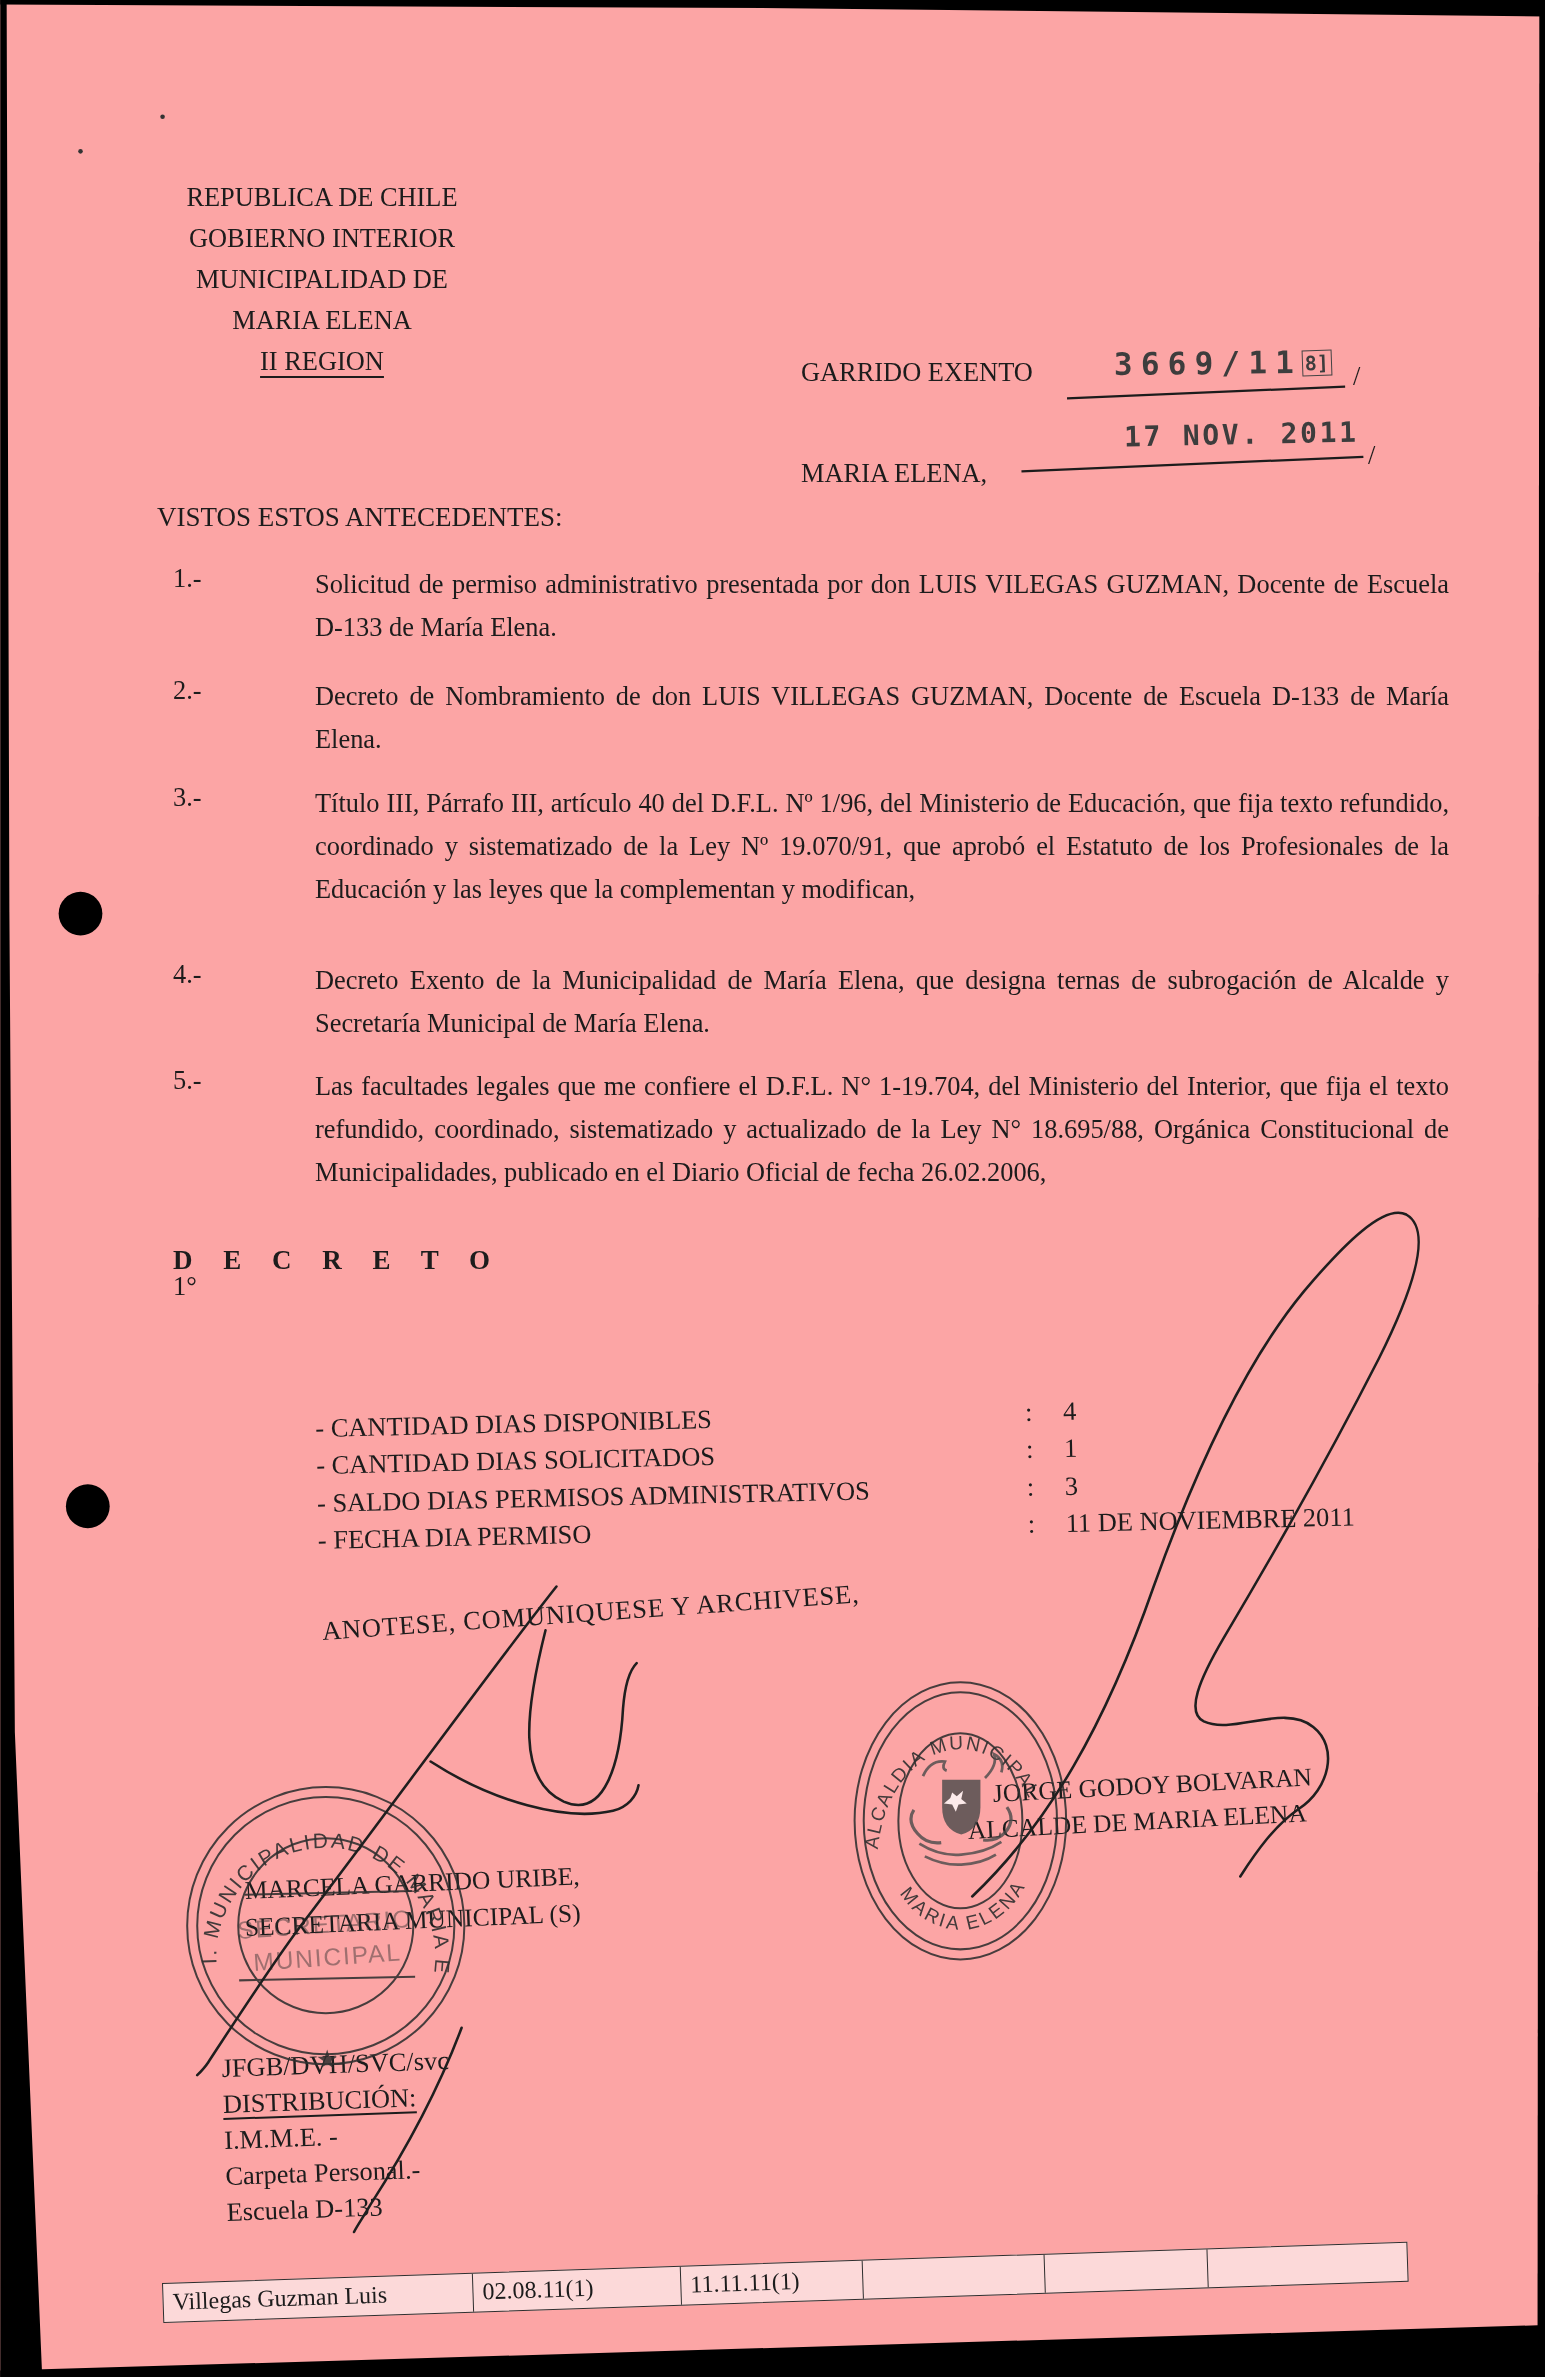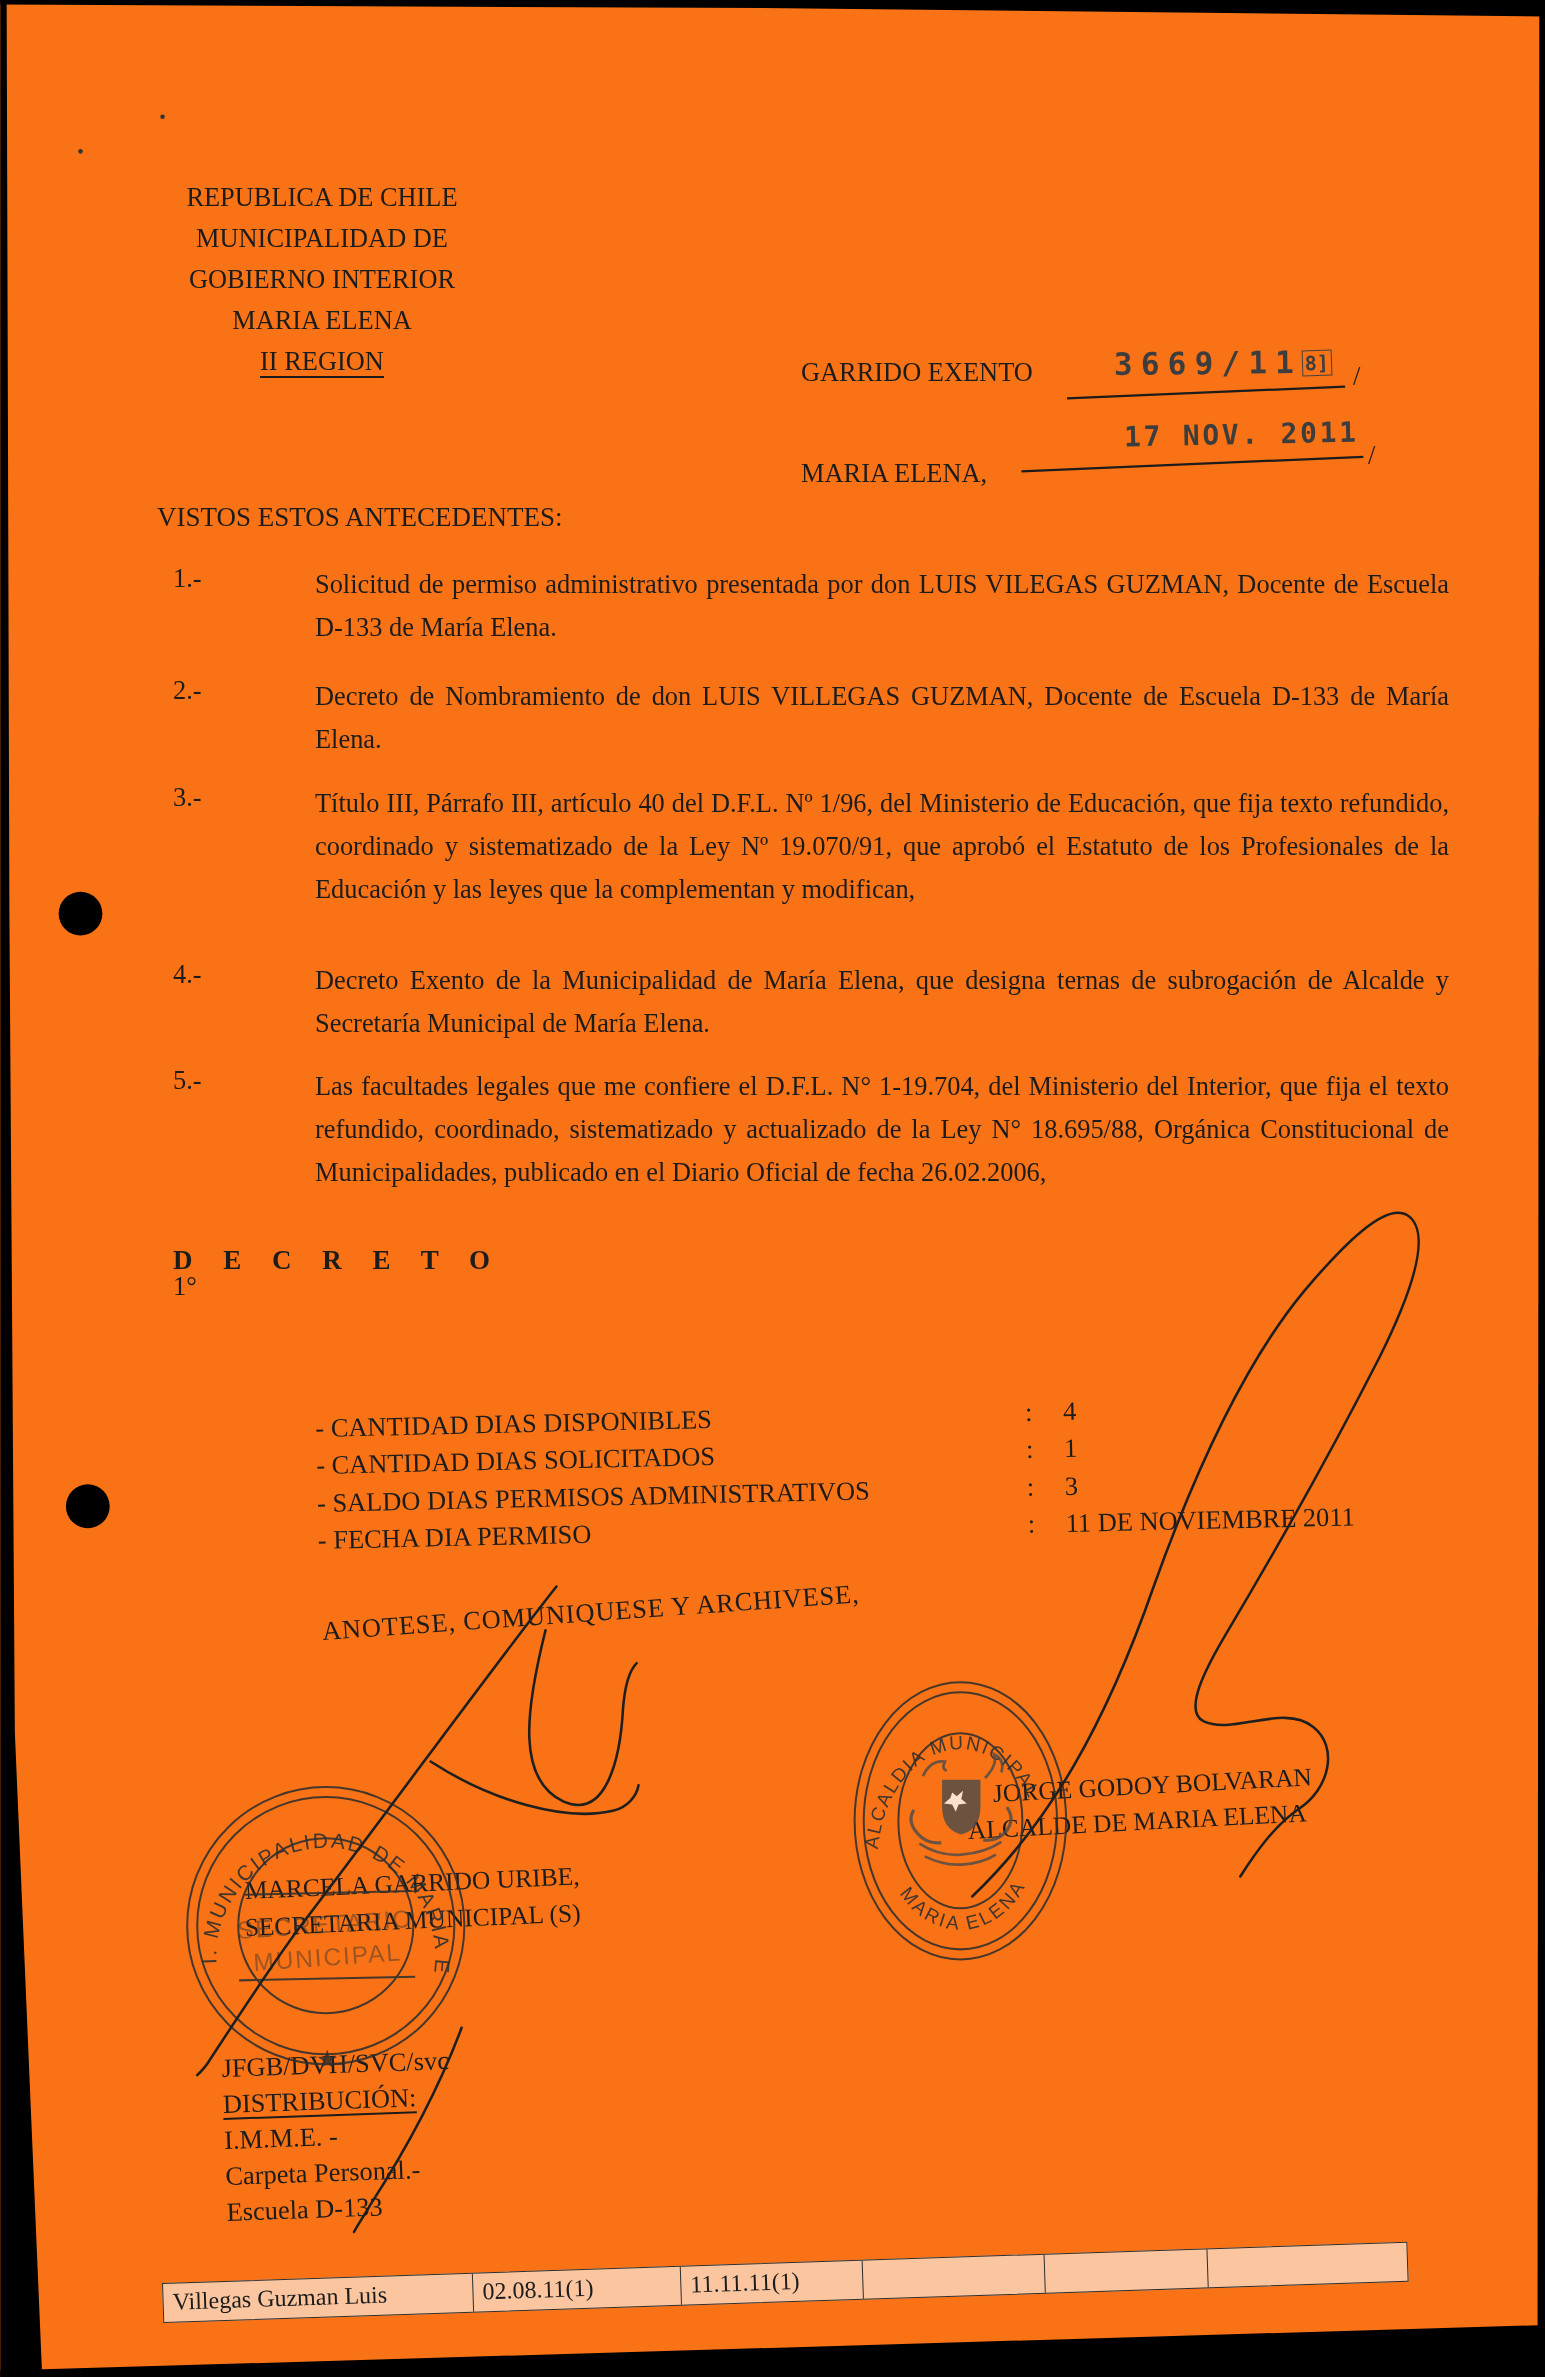--- a/index.html
+++ b/index.html
@@ -1,16 +1,16 @@
 <!DOCTYPE html>
 <html style="font-size:14.6px"><head>
 <meta charset="utf-8">
 <style>
   html,body{margin:0;padding:0;background:#555;}
-  #page{position:relative;width:1546px;height:2377px;background:#f97316;overflow:hidden;
+  #page{position:relative;width:1546px;height:2377px;background:#fca5a5;overflow:hidden;
         font-family:"Liberation Serif",serif;color:#1c1c1c;}
   .abs{position:absolute;}
   .letterhead{left:117px;top:177px;width:410px;text-align:center;line-height:41px;font-size:26.4px;}
   .lh-underline{text-decoration:underline;text-underline-offset:5.5px;text-align:center;}
   .label{font-size:26.4px;}
   .stampink{font-family:"DejaVu Sans Mono",monospace;font-weight:700;color:#3d3d3d;}
   .num-stamp{font-size:31px;letter-spacing:8.2px;transform:rotate(-.6deg);}
   .date-stamp{font-size:28px;letter-spacing:2.7px;transform:rotate(-1.2deg);}
   .suffix-stamp{font-size:20px;border:1.4px solid #444;padding:0 1.8px;transform:rotate(-2deg);}
   .item-num{position:absolute;left:173px;width:64px;font-size:26.4px;}
@@ -36,22 +36,22 @@
   svg.overlay{position:absolute;left:0;top:0;z-index:6;pointer-events:none;}
   .txt{z-index:3;}
 </style>
 </head>
 <body>
 
 <div id="page">
 
   <div class="abs letterhead txt">
     <div>REPUBLICA DE CHILE</div>
+    <div>GOBIERNO  INTERIOR</div>
     <div>MUNICIPALIDAD DE</div>
-    <div>GOBIERNO  INTERIOR</div>
     <div>MARIA ELENA</div>
     <div><span class="lh-underline">II REGION</span></div>
   </div>
 
   <div class="abs txt label" style="left:801px;top:357px;">GARRIDO EXENTO</div>
   <div class="abs txt stampink num-stamp" style="left:1114px;top:345px;">3669/11</div>
   <div class="abs txt stampink suffix-stamp" style="left:1302px;top:350px;">8]</div>
   <div class="abs txt label" style="left:1353px;top:361px;">/</div>
 
   <div class="abs txt label" style="left:801px;top:434px;margin-top:24px;">MARIA ELENA,</div>

